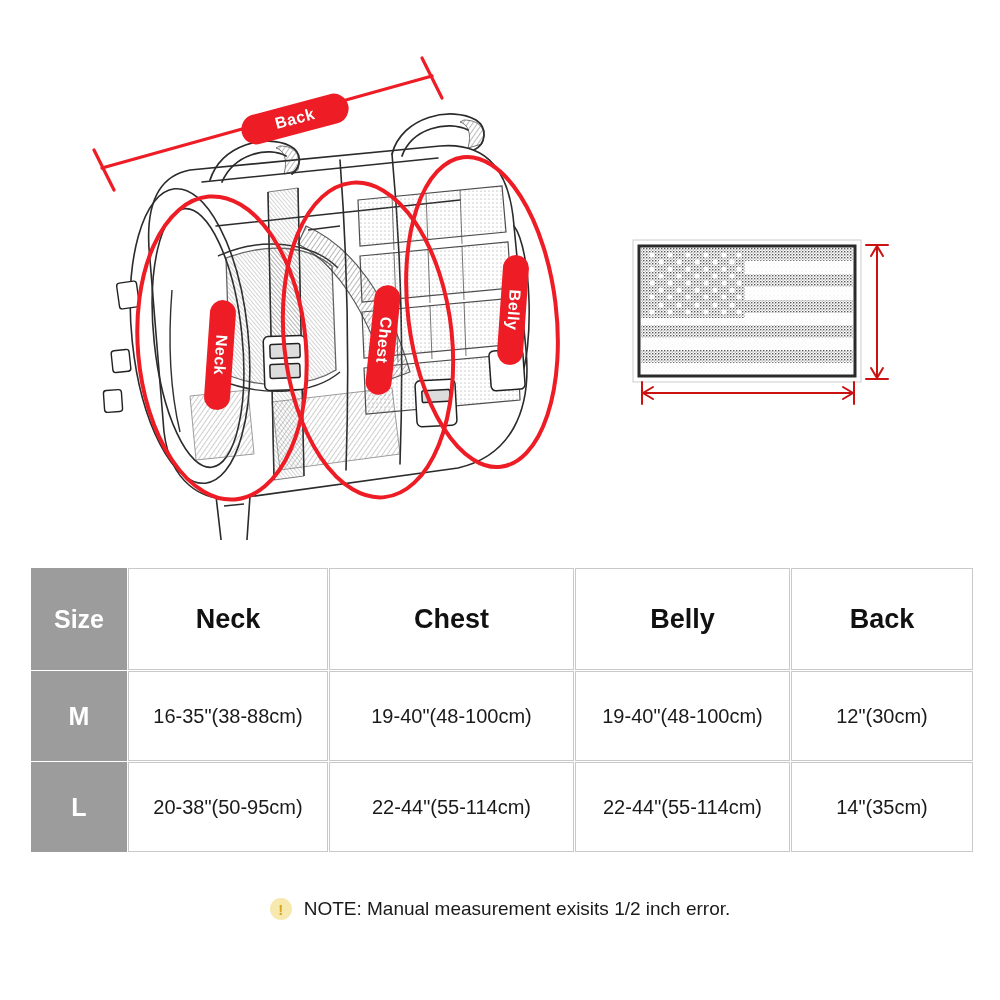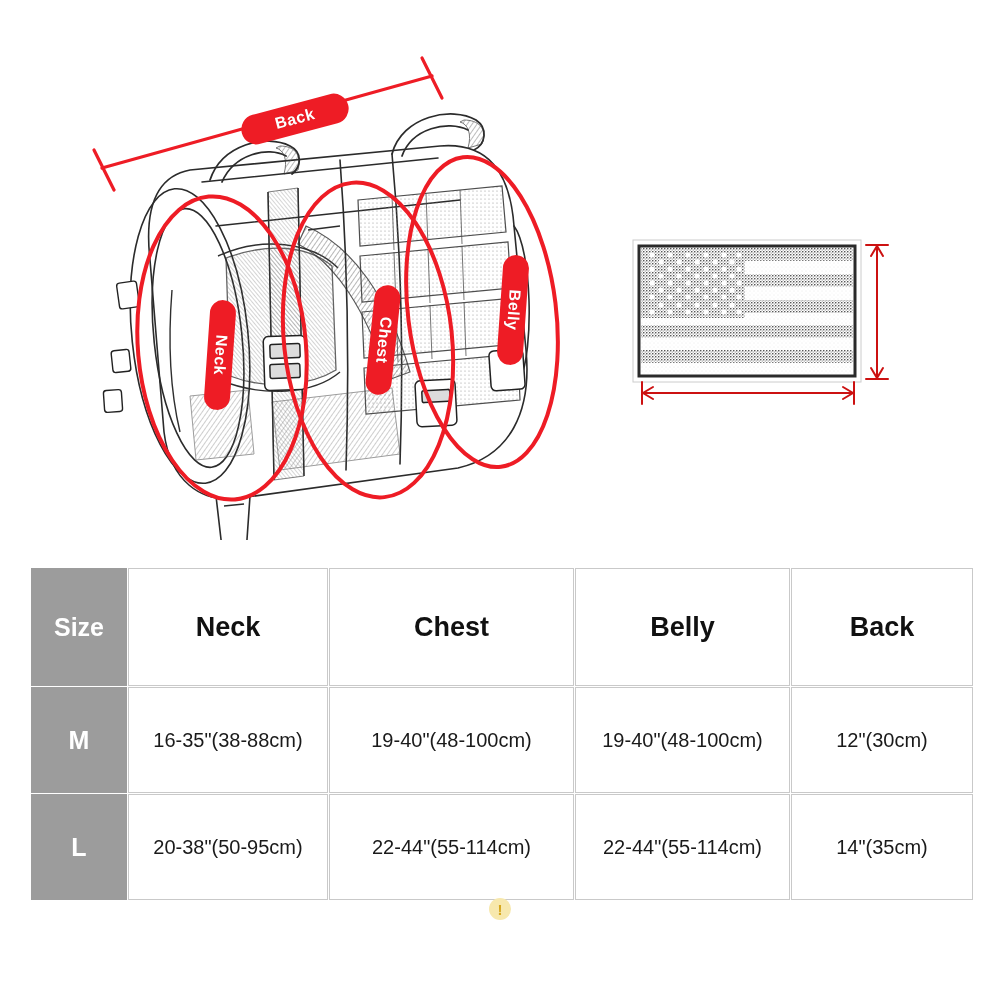--- a/index.html
+++ b/index.html
@@ -105,21 +105,21 @@
     left: 30px;
     top: 567px;
     width: 938px;
     border-collapse: separate;
     border-spacing: 1px;
     background: #ffffff;
     table-layout: fixed;
   }
   #size-table td, #size-table th {
     border: 1px solid #c9c9c9;
-    padding: 8px;
+    padding: 0;
     vertical-align: middle;
     background: #ffffff;
   }
   #size-table .size-cell {
     background: #9c9c9c;
     border: 1px solid #9c9c9c;
     color: #ffffff;
     text-align: center;
     font-weight: bold;
   }
@@ -461,15 +461,16 @@
         <td class="data-cell">20-38"(50-95cm)</td>
         <td class="data-cell">22-44"(55-114cm)</td>
         <td class="data-cell">22-44"(55-114cm)</td>
         <td class="data-cell">14"(35cm)</td>
       </tr>
     </tbody>
   </table>
 
   <div id="note-row">
     <div id="note-icon">!</div>
+    <div id="note-text">NOTE: Manual measurement exisits 1/2 inch error.</div>
   </div>
 
 </div>
 
 </body></html>

